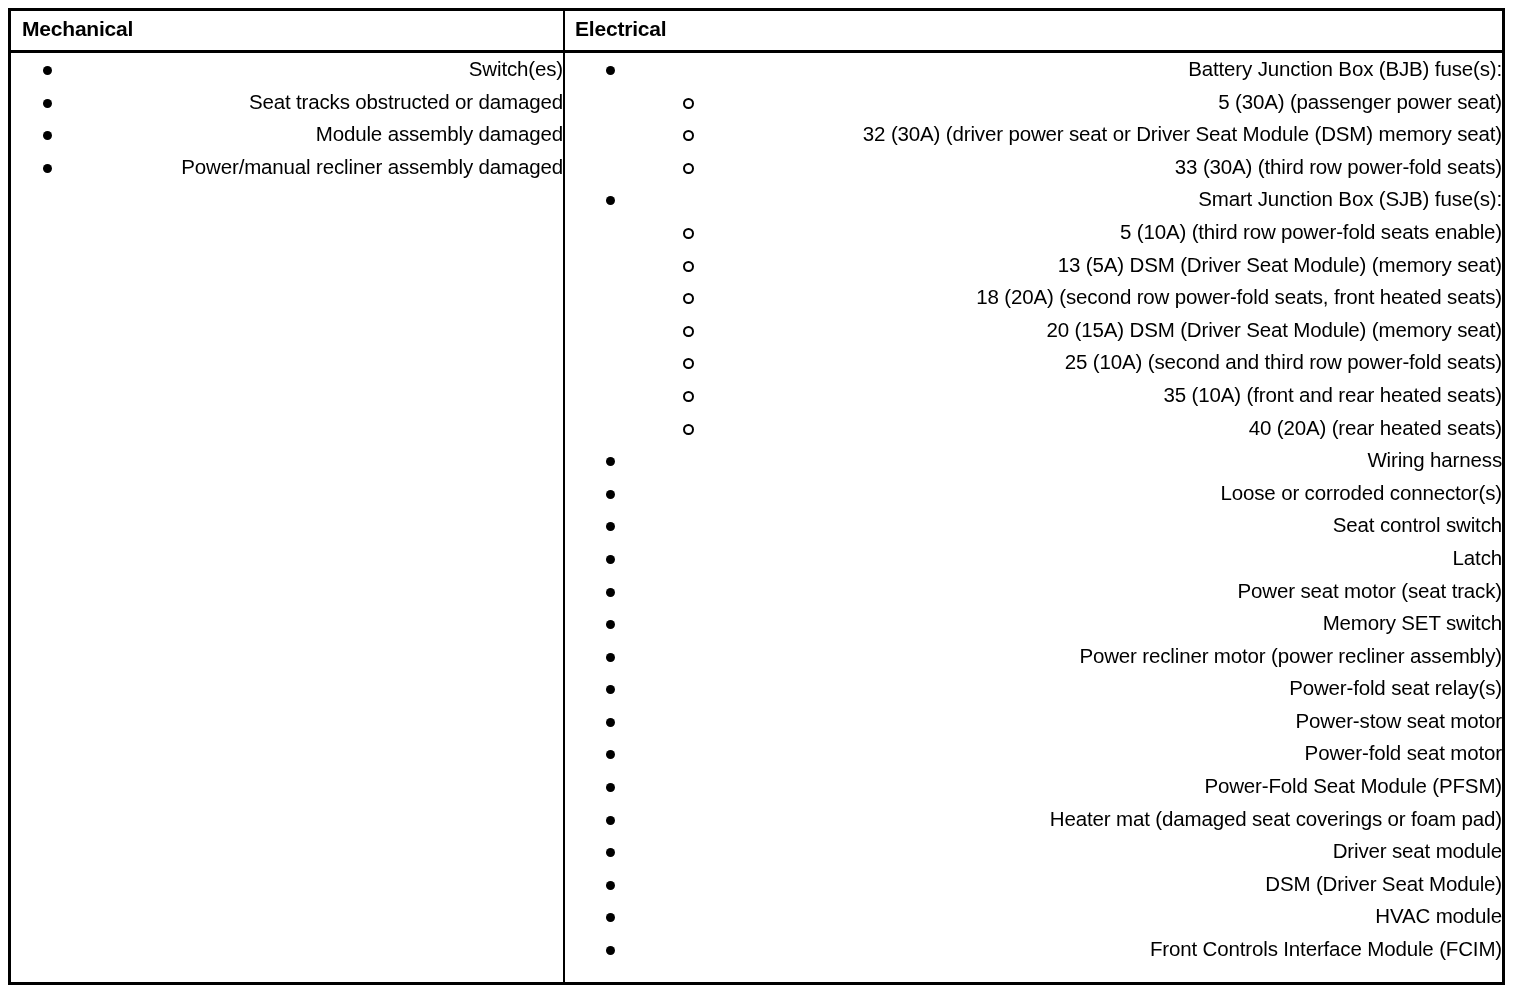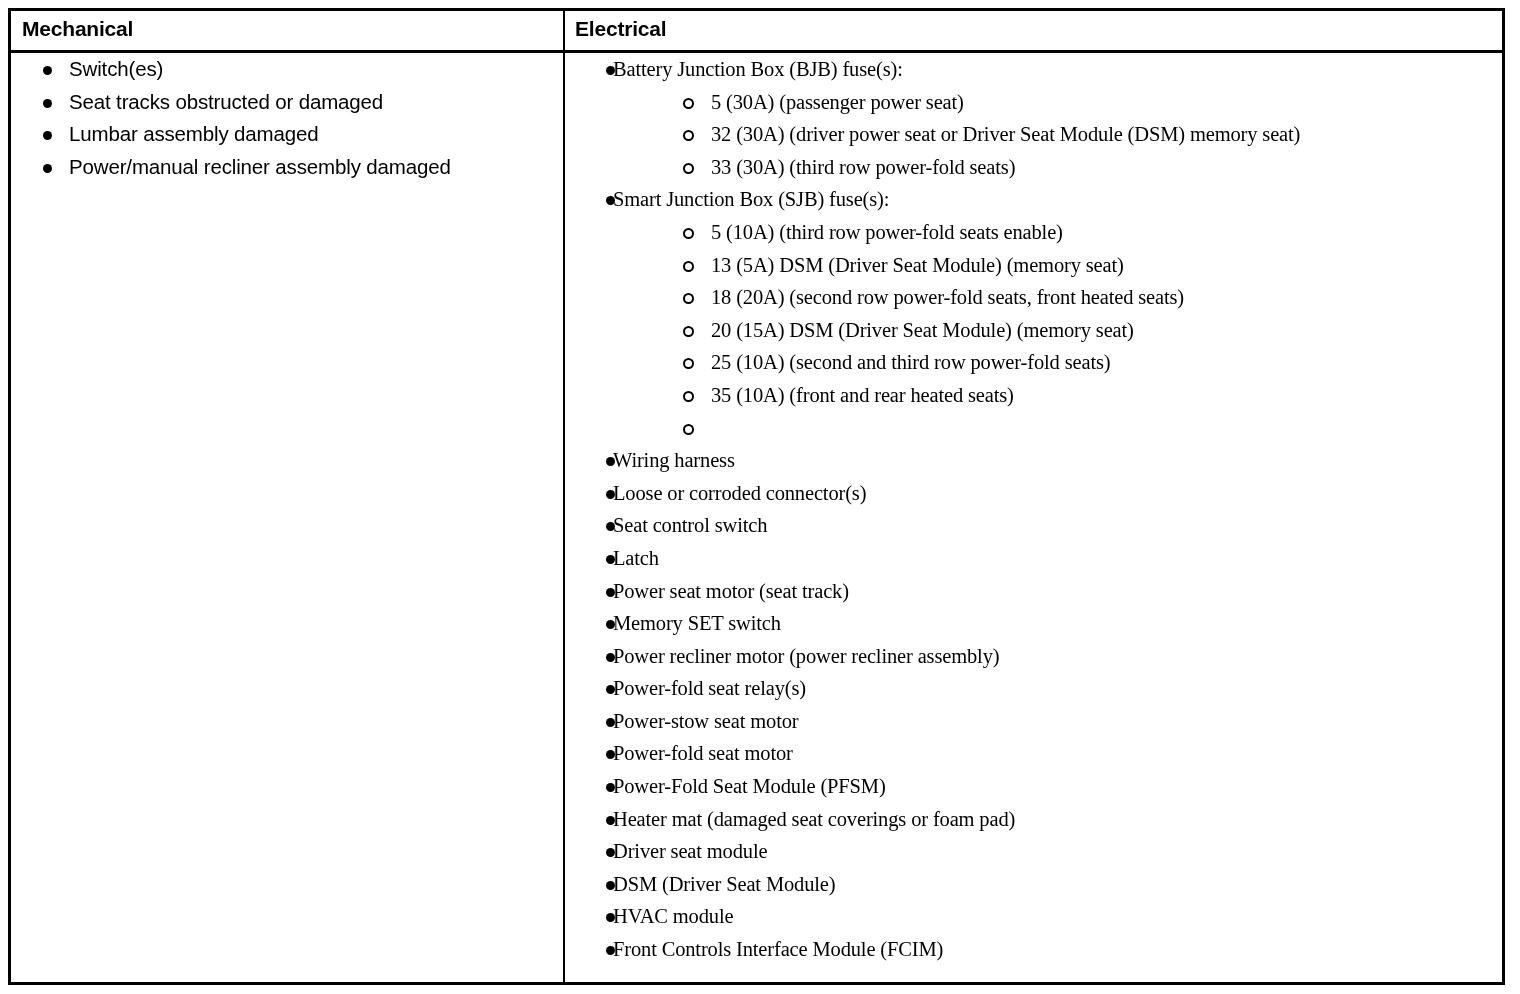--- a/index.html
+++ b/index.html
@@ -70,23 +70,24 @@
     line-height: 26px;
     white-space: nowrap;
   }
   .col-head.mech { left: 11px; }
   .col-head.elec { left: 564px; }
 
   
   .col-body {
     position: absolute;
     top: 42px;
+    text-align: right;
   }
   .col-body.mech { left: 0; width: 552px; }
-  .col-body.elec { left: 554px; right: 0; font-family: Liberation Serif, serif; }
+  .col-body.elec { left: 554px; right: 0; }
 
   ul.lvl1 {
     list-style: none;
     margin: 0;
     padding: 0;
   }
 
   li.item {
     position: relative;
     font-size: 20.5px;
@@ -144,39 +145,39 @@
 
     <div class="header-row">
       <div class="col-head mech">Mechanical</div>
       <div class="col-head elec">Electrical</div>
     </div>
 
     <div class="col-body mech">
       <ul class="lvl1">
           <li class="item l1"><span class="bullet"></span><span class="label">Switch(es)</span></li>
           <li class="item l1"><span class="bullet"></span><span class="label">Seat tracks obstructed or damaged</span></li>
-          <li class="item l1"><span class="bullet"></span><span class="label">Lumbar assembly damaged</span></li>
+          <li class="item l1"><span class="bullet"></span><span class="label">Module assembly damaged</span></li>
           <li class="item l1"><span class="bullet"></span><span class="label">Power/manual recliner assembly damaged</span></li>
         </ul>
     </div>
 
     <div class="col-body elec">
       <ul class="lvl1">
           <li class="item l1"><span class="bullet"></span><span class="label">Battery Junction Box (BJB) fuse(s):</span></li>
           <li class="item l2"><span class="bullet"></span><span class="label">5 (30A) (passenger power seat)</span></li>
           <li class="item l2"><span class="bullet"></span><span class="label">32 (30A) (driver power seat or Driver Seat Module (DSM) memory seat)</span></li>
           <li class="item l2"><span class="bullet"></span><span class="label">33 (30A) (third row power-fold seats)</span></li>
           <li class="item l1"><span class="bullet"></span><span class="label">Smart Junction Box (SJB) fuse(s):</span></li>
           <li class="item l2"><span class="bullet"></span><span class="label">5 (10A) (third row power-fold seats enable)</span></li>
           <li class="item l2"><span class="bullet"></span><span class="label">13 (5A) DSM (Driver Seat Module) (memory seat)</span></li>
           <li class="item l2"><span class="bullet"></span><span class="label">18 (20A) (second row power-fold seats, front heated seats)</span></li>
           <li class="item l2"><span class="bullet"></span><span class="label">20 (15A) DSM (Driver Seat Module) (memory seat)</span></li>
           <li class="item l2"><span class="bullet"></span><span class="label">25 (10A) (second and third row power-fold seats)</span></li>
           <li class="item l2"><span class="bullet"></span><span class="label">35 (10A) (front and rear heated seats)</span></li>
-          <li class="item l2"><span class="bullet"></span></li>
+          <li class="item l2"><span class="bullet"></span><span class="label">40 (20A) (rear heated seats)</span></li>
           <li class="item l1"><span class="bullet"></span><span class="label">Wiring harness</span></li>
           <li class="item l1"><span class="bullet"></span><span class="label">Loose or corroded connector(s)</span></li>
           <li class="item l1"><span class="bullet"></span><span class="label">Seat control switch</span></li>
           <li class="item l1"><span class="bullet"></span><span class="label">Latch</span></li>
           <li class="item l1"><span class="bullet"></span><span class="label">Power seat motor (seat track)</span></li>
           <li class="item l1"><span class="bullet"></span><span class="label">Memory SET switch</span></li>
           <li class="item l1"><span class="bullet"></span><span class="label">Power recliner motor (power recliner assembly)</span></li>
           <li class="item l1"><span class="bullet"></span><span class="label">Power-fold seat relay(s)</span></li>
           <li class="item l1"><span class="bullet"></span><span class="label">Power-stow seat motor</span></li>
           <li class="item l1"><span class="bullet"></span><span class="label">Power-fold seat motor</span></li>

